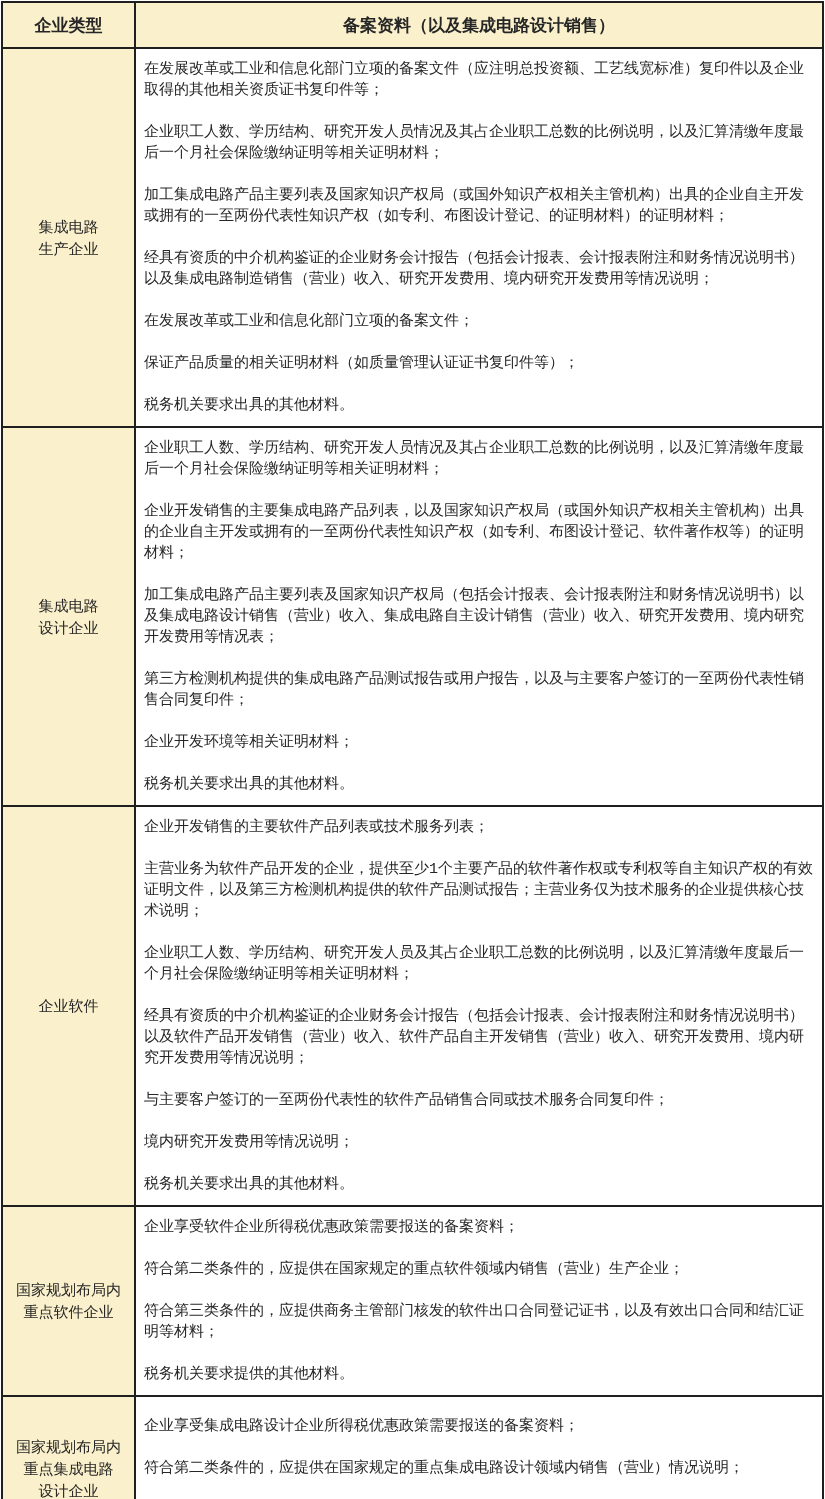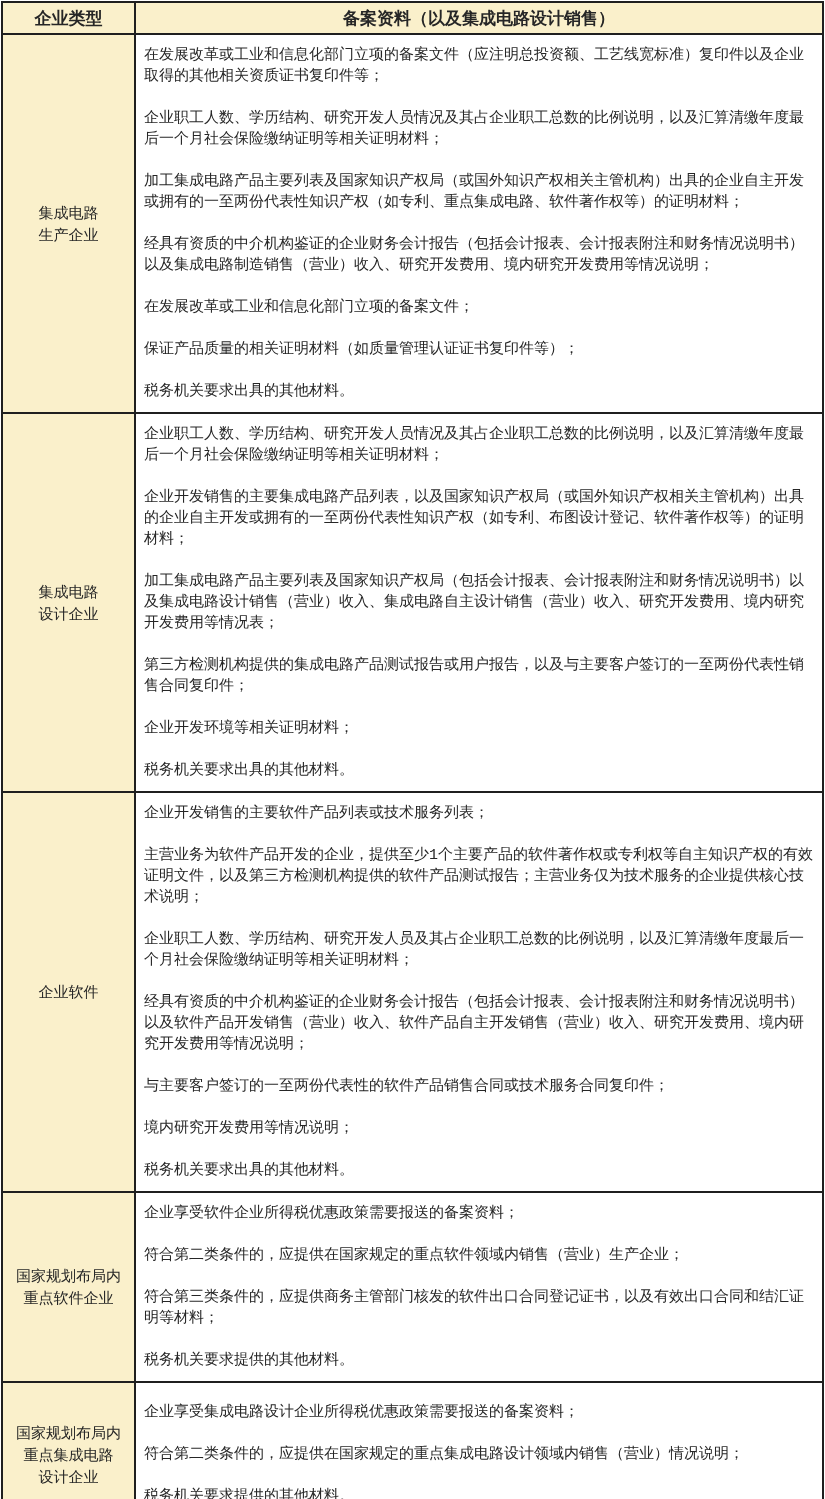--- a/index.html
+++ b/index.html
@@ -28,21 +28,21 @@
     border-collapse: collapse;
     table-layout: fixed;
   }
   table.filing-table th,
   table.filing-table td {
     border: 2px solid var(--border-color);
   }
   col.type-col { width: 133px; }
   thead th {
     background: var(--header-bg);
-    height: 32px;
+    height: 46px;
     font-size: 17px;
     font-weight: bold;
     text-align: center;
     vertical-align: middle;
     padding: 2px;
   }
   td.type-cell {
     background: var(--type-bg);
     text-align: center;
     vertical-align: middle;
@@ -88,21 +88,21 @@
     </thead>
     <tbody>
         <tr>
           <td class="type-cell">
             <div>集成电路</div>
             <div>生产企业</div>
           </td>
           <td class="materials-cell">
             <p>在发展改革或工业和信息化部门立项的备案文件（应注明总投资额、工艺线宽标准）复印件以及企业取得的其他相关资质证书复印件等；</p>
             <p>企业职工人数、学历结构、研究开发人员情况及其占企业职工总数的比例说明，以及汇算清缴年度最后一个月社会保险缴纳证明等相关证明材料；</p>
-            <p>加工集成电路产品主要列表及国家知识产权局（或国外知识产权相关主管机构）出具的企业自主开发或拥有的一至两份代表性知识产权（如专利、重点集成电路、软件著作权等）的证明材料；</p>
+            <p>加工集成电路产品主要列表及国家知识产权局（或国外知识产权相关主管机构）出具的企业自主开发或拥有的一至两份代表性知识产权（如专利、布图设计登记、的证明材料）的证明材料；</p>
             <p>经具有资质的中介机构鉴证的企业财务会计报告（包括会计报表、会计报表附注和财务情况说明书）以及集成电路制造销售（营业）收入、研究开发费用、境内研究开发费用等情况说明；</p>
             <p>在发展改革或工业和信息化部门立项的备案文件；</p>
             <p>保证产品质量的相关证明材料（如质量管理认证证书复印件等）；</p>
             <p>税务机关要求出具的其他材料。</p>
           </td>
         </tr>
         <tr>
           <td class="type-cell">
             <div>集成电路</div>
             <div>设计企业</div>

